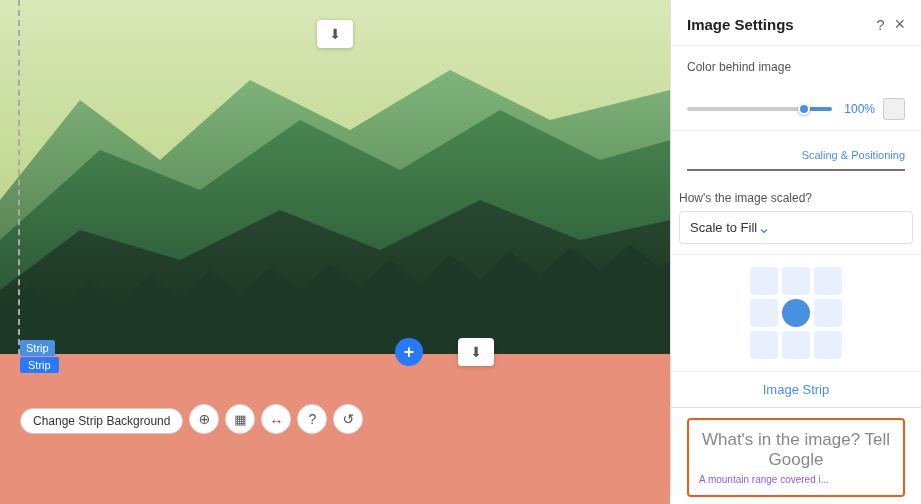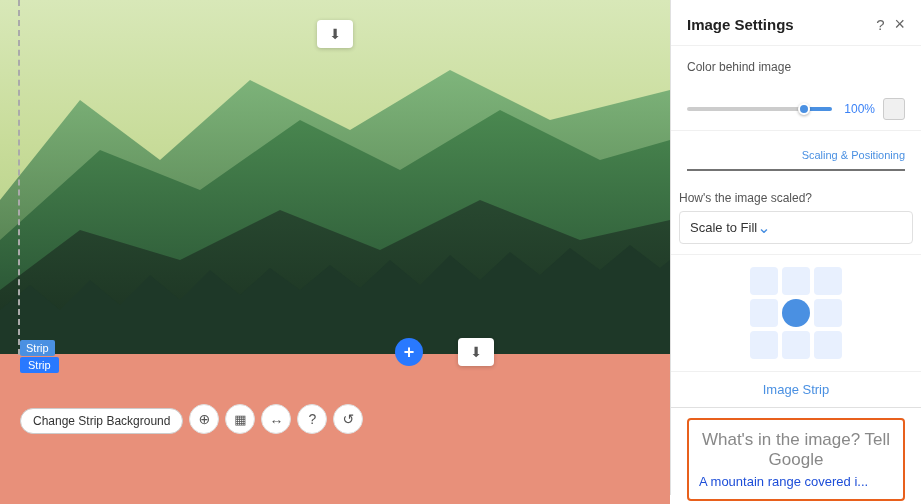--- a/index.html
+++ b/index.html
@@ -366,22 +366,22 @@
     }
 
     #image-text-hint {
       font-size: 17px;
       color: #888;
       margin-bottom: 4px;
       text-align: center;
     }
 
     #image-text-value {
-      font-size: 13px;
-      color: #1d4ed8;
+      font-size: 10px;
+      color: #8b5cf6;
     }
 
     
     .sky {
       position: absolute;
       top: 0; left: 0;
       width: 100%;
       height: 100px;
       background: linear-gradient(180deg, #d4e8c8 0%, #c0d890 100%);
     }

